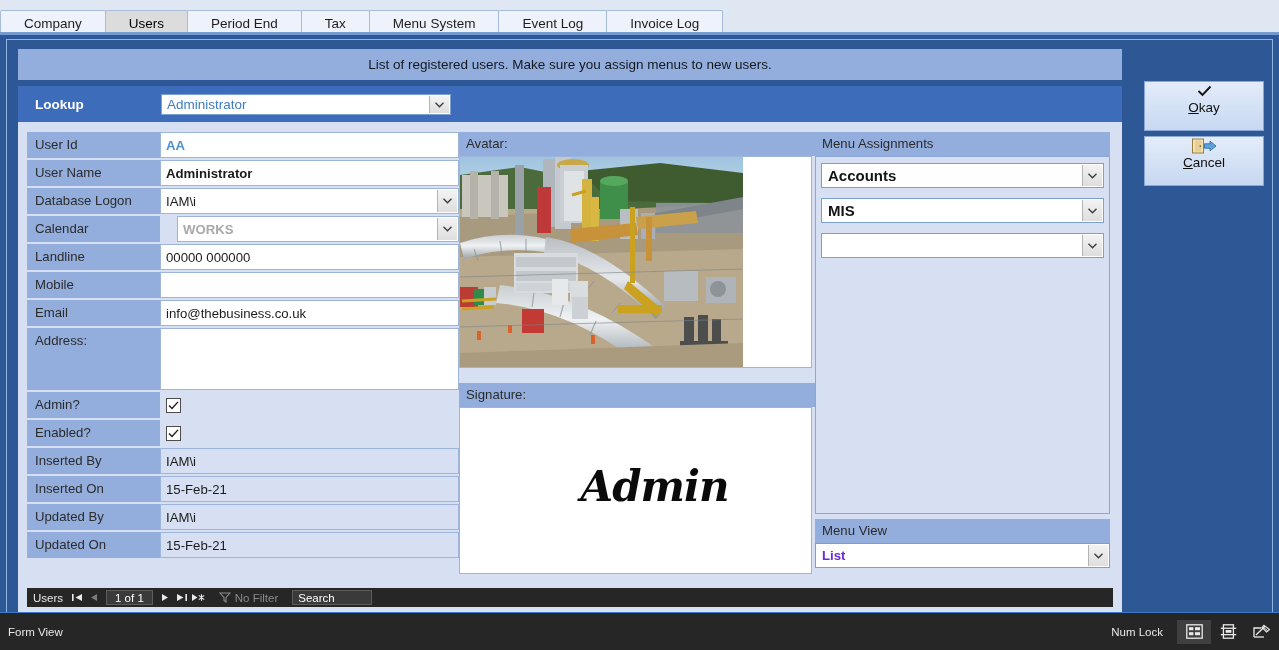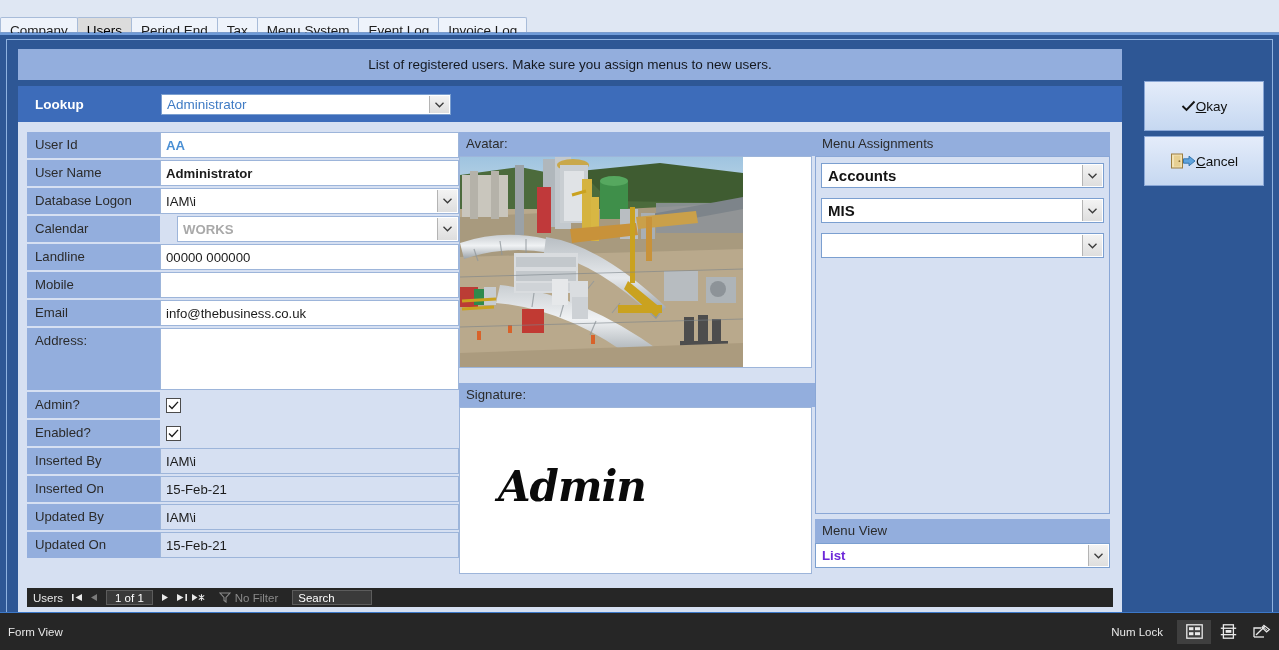--- a/index.html
+++ b/index.html
@@ -16,22 +16,22 @@
 
   
   .tabstrip{
     position:absolute;left:0;top:0;width:1279px;height:33px;
     background:#dfe7f3;
     border-bottom:1px solid #7a9ccd;
     display:flex;align-items:flex-end;
     box-sizing:border-box;
   }
   .tab{
-    height:15px;line-height:26px;
-    padding:0 9px;
+    height:22px;line-height:26px;
+    padding:0 23px;
     background:#eef3fb;
     border:1px solid #a8bcd9;
     border-bottom:none;
     border-radius:2px 2px 0 0;
     margin-right:-1px;
     font-size:13.5px;color:#1d1d1d;
     white-space:nowrap;
     cursor:pointer;
     box-sizing:border-box;
   }
@@ -138,21 +138,21 @@
   .midcol{position:absolute;left:441px;top:10px;width:378px;}
   .secthead{
     background:#93aedd;color:#2b2b2b;font-size:13.2px;
     padding:4px 0 4px 7px;box-sizing:border-box;height:24px;
   }
   .imgbox{
     width:353px;height:112px;background:#ffffff;border:1px solid #9db5da;
     box-sizing:border-box;overflow:hidden;position:relative;
   }
   .avatarbox{height:212px;}
-  .sigbox{height:167px;display:flex;align-items:center;justify-content:flex-start;}
+  .sigbox{height:167px;display:flex;align-items:center;justify-content:center;}
   .sigtext{
     font-family:"DejaVu Serif", serif;
     font-style:italic;font-weight:bold;
     font-size:42px;color:#0a0a0a;
     margin-left:38px;margin-top:-8px;
     letter-spacing:-1px;
   }
   .sigspacer{height:15px;}
 
   
@@ -205,21 +205,21 @@
     font-size:11.5px;color:#ffffff;box-sizing:border-box;
   }
 
   
   .btncol{position:absolute;left:1144px;top:46px;width:120px;}
   .bigbtn{
     width:120px;height:50px;
     background:linear-gradient(#e4ecfa,#c6d8f1);
     border:1px solid #8aa7d6;
     box-sizing:border-box;
-    display:flex;flex-direction:row;align-items:center;justify-content:center;
+    display:flex;flex-direction:column;align-items:center;justify-content:flex-start;
     cursor:pointer;margin-bottom:5px;
     font-size:13.5px;color:#101010;
   }
   .bigbtn .glyph{height:17px;display:flex;align-items:center;justify-content:center;}
   .bigbtn .lbl{margin-top:1px;}
   .bigbtn .lbl u{text-decoration:underline;}
 
   
   .statusbar{
     position:absolute;left:0;bottom:0;width:1279px;height:38px;

